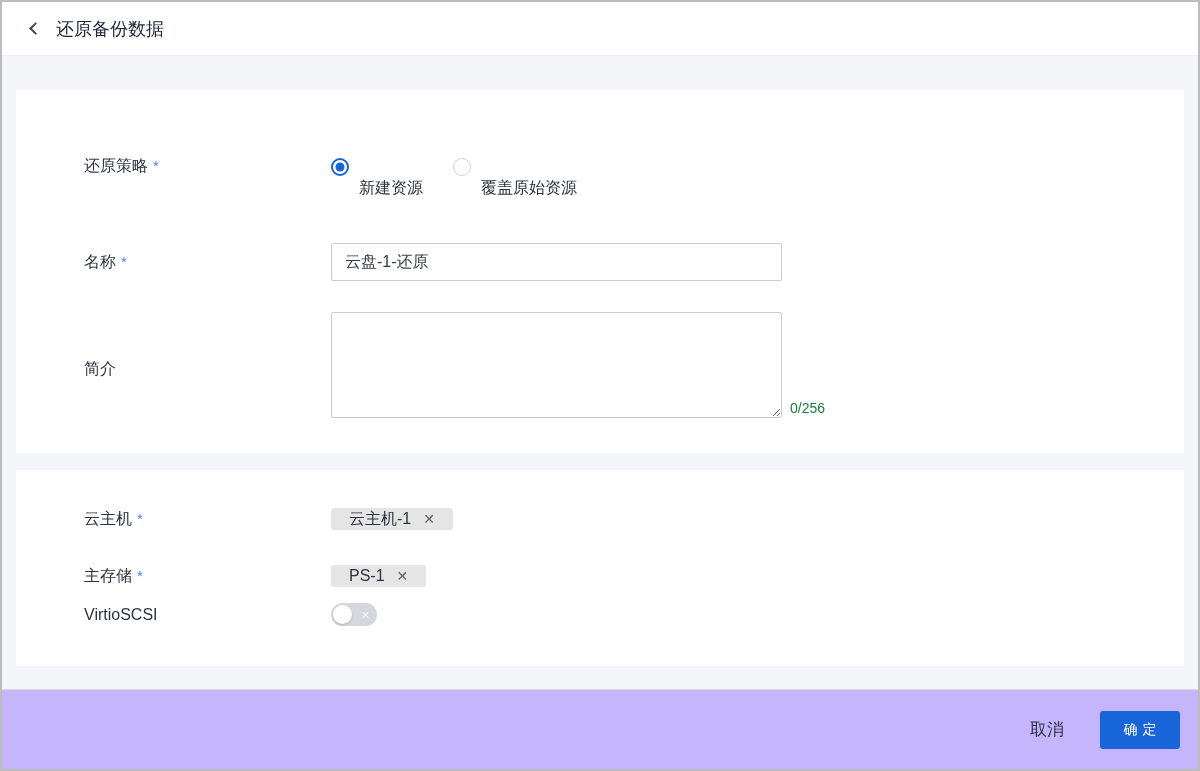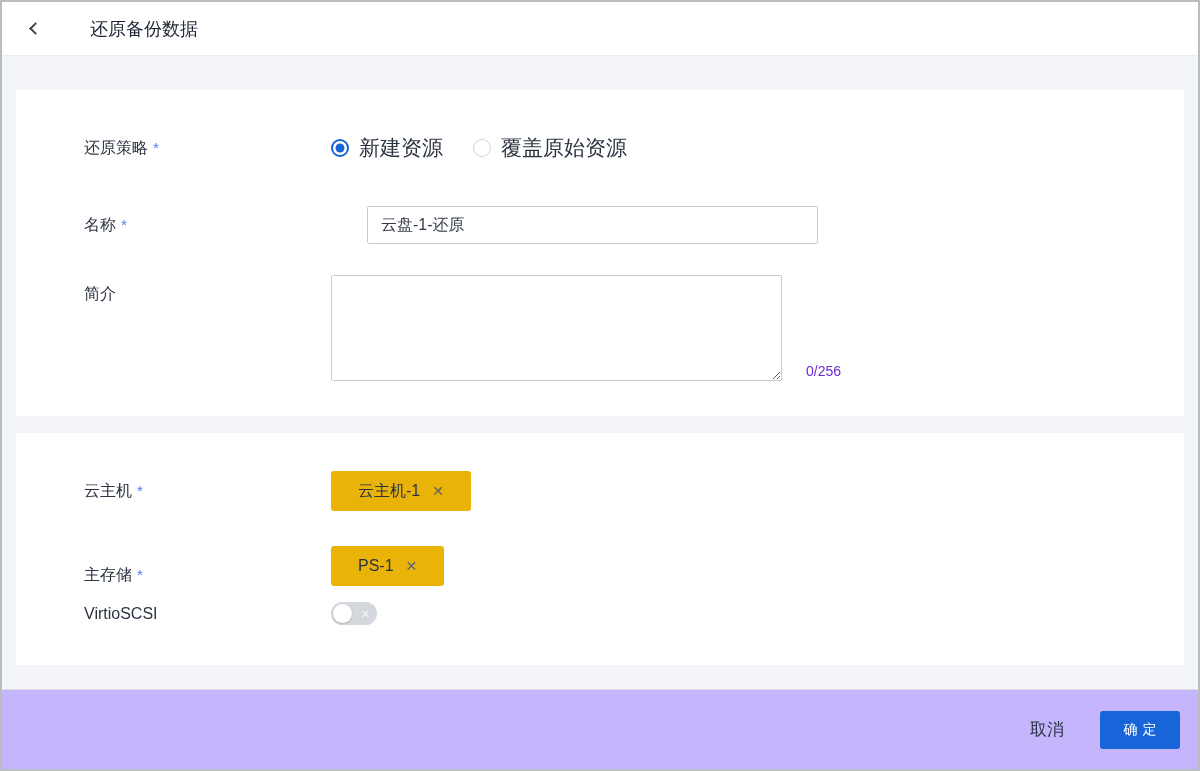--- a/index.html
+++ b/index.html
@@ -14,21 +14,20 @@
     overflow:hidden;
   }
 
   
   .header {
     flex:0 0 54px;
     display:flex; align-items:center;
     padding:0 20px;
     background:#fff;
     border-bottom:1px solid #ececee;
-    gap:34px;
   }
   .back-btn {
     width:22px; height:22px;
     display:flex; align-items:center; justify-content:center;
     cursor:pointer; margin-right:12px;
   }
   .chevron-left {
     width:9px; height:9px;
     border-left:2px solid #3f4650;
     border-bottom:2px solid #3f4650;
@@ -42,23 +41,23 @@
     flex:1 1 auto;
     background:#f3f5f8;
     padding:14px;
     overflow:hidden;
   }
   .card { background:#fff; }
   .card-1 { margin-top:20px; padding:44px 24px 35px 24px; }
   .card-2 { margin-top:17px; padding:38px 24px 40px 24px; }
 
   .form-row { display:flex; align-items:center; }
-  .form-row.top-align { align-items:flex-start; }
+  .form-row.top-align { align-items:center; }
   .row-strategy { margin-bottom:44px; }
-  .row-name { margin-bottom:31px;gap:36px; }
+  .row-name { margin-bottom:31px; }
   .row-vm { margin-bottom:35px; }
   .row-ps { margin-bottom:16px;align-items:flex-end; }
 
   .form-label {
     flex:0 0 247px;
     font-size:16px; color:#2b3340;margin-left:44px;
   }
   .required-mark { color:#4d7cf0; margin-left:5px; font-size:15px; }
 
   
@@ -68,48 +67,48 @@
     width:18px; height:18px; border-radius:50%;
     border:1px solid #cfd3d8; background:#fff;
     margin-right:10px; position:relative;
   }
   .radio-option.selected .radio-circle { border:2px solid #1765d8; }
   .radio-option.selected .radio-circle::after {
     content:""; position:absolute; left:50%; top:50%;
     width:9px; height:9px; border-radius:50%;
     background:#1765d8; transform:translate(-50%,-50%);
   }
-  .radio-label { font-size:21px; color:#2b3340; }
+  .radio-label { font-size:16px; color:#2b3340;margin-top:44px; }
 
   
   .text-input {
     width:451px; height:38px;
     border:1px solid #c8cbd0; border-radius:2px;
     padding:4px 13px; font-size:16px; color:#333a45;
     font-family:"Liberation Sans","DejaVu Sans",sans-serif;
     outline:none; background:#fff;
   }
 
   
   .desc-wrap { display:flex; align-items:flex-end; }
   .desc-textarea {
     width:451px; height:106px;
     border:1px solid #c8cbd0; border-radius:2px;
     padding:8px 12px; font-size:16px; color:#333a45;
     font-family:"Liberation Sans","DejaVu Sans",sans-serif;
     resize:both; outline:none; background:#fff;
   }
-  .char-counter { margin-left:24px; font-size:14px; color:#6d28d9; padding-bottom:2px; }
+  .char-counter { margin-left:8px; font-size:14px; color:#15803d; padding-bottom:2px; }
   .label-desc { padding-top:9px; }
 
   
   .tag {
     display:inline-flex; align-items:center;
-    height:40px; padding:0 27px;
-    background:#eab308; border-radius:3px;
+    height:22px; padding:0 18px;
+    background:#e5e5e5; border-radius:3px;
     font-size:16px; color:#2b3340;
   }
   .tag-close {
     margin-left:12px; font-size:14px; color:#5b636d;
     cursor:pointer; line-height:1;
   }
 
   
   .toggle {
     width:46px; height:23px; border-radius:12px;

